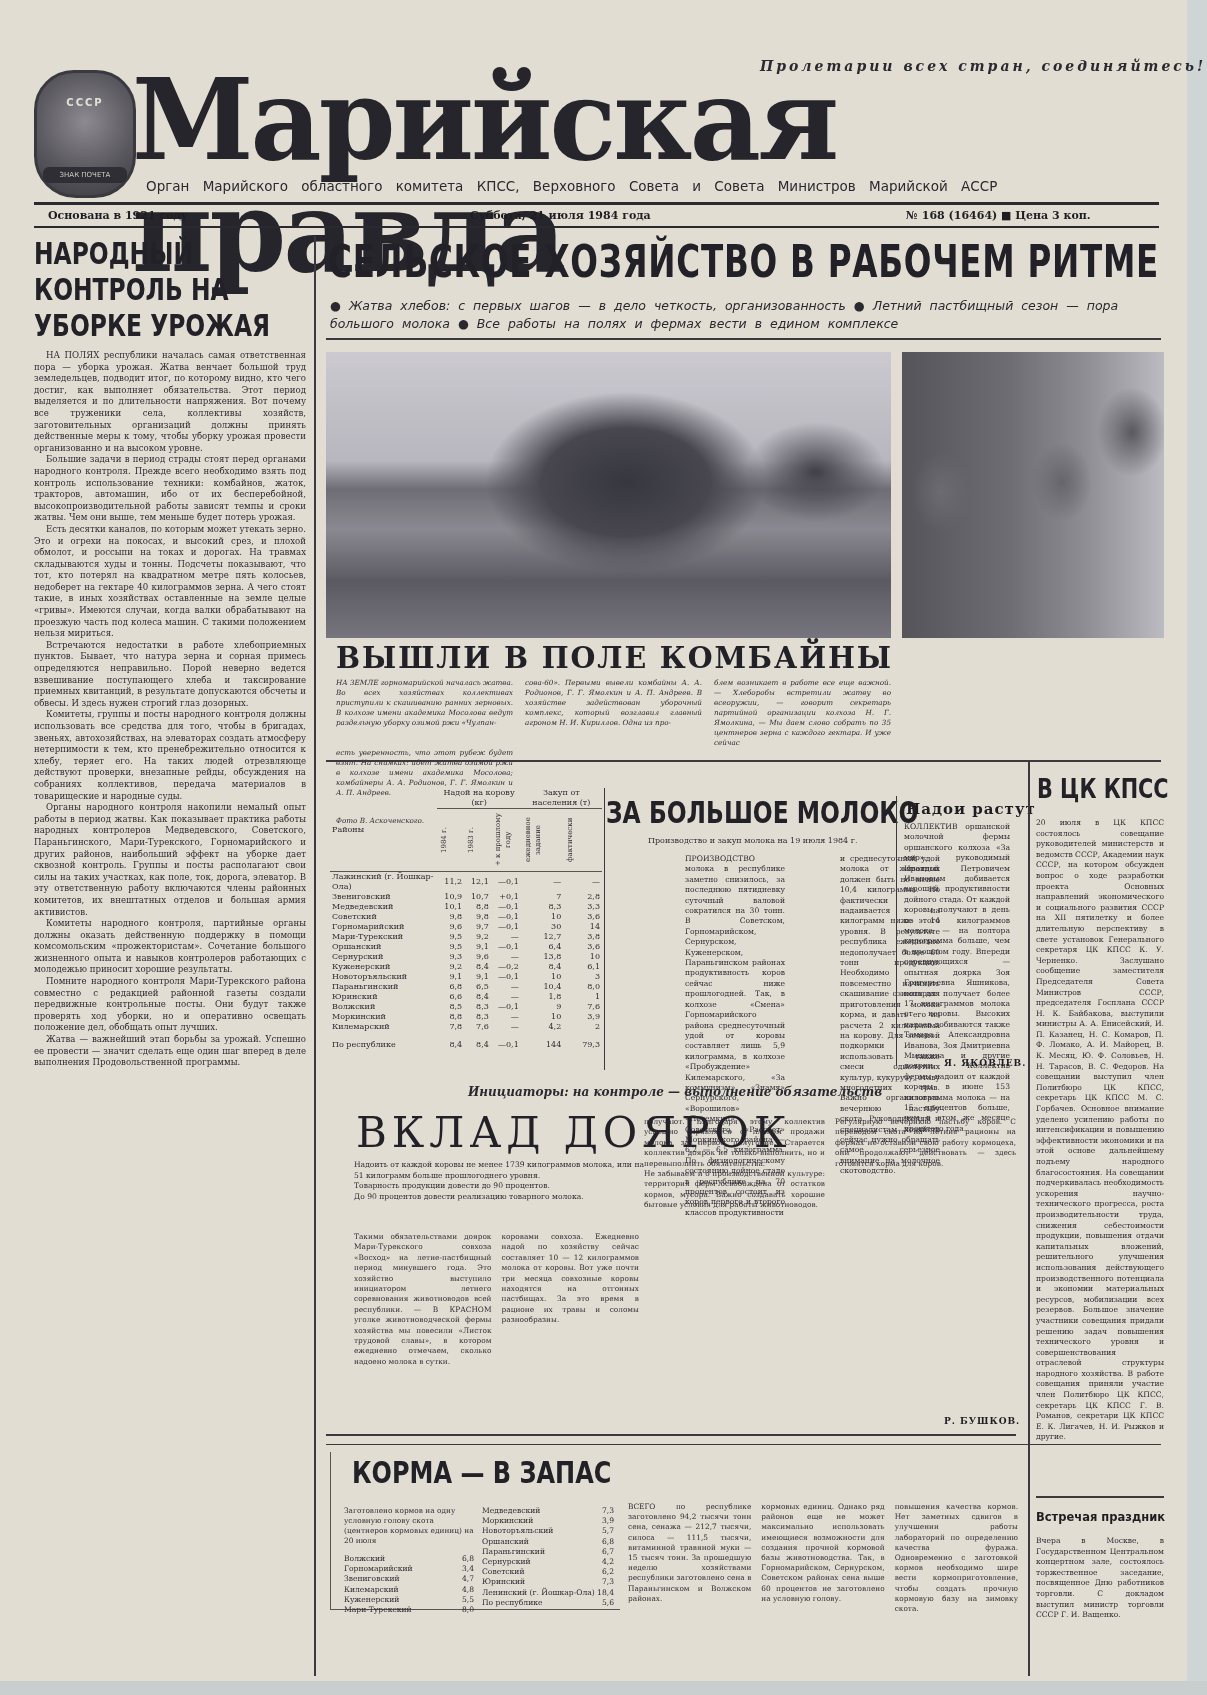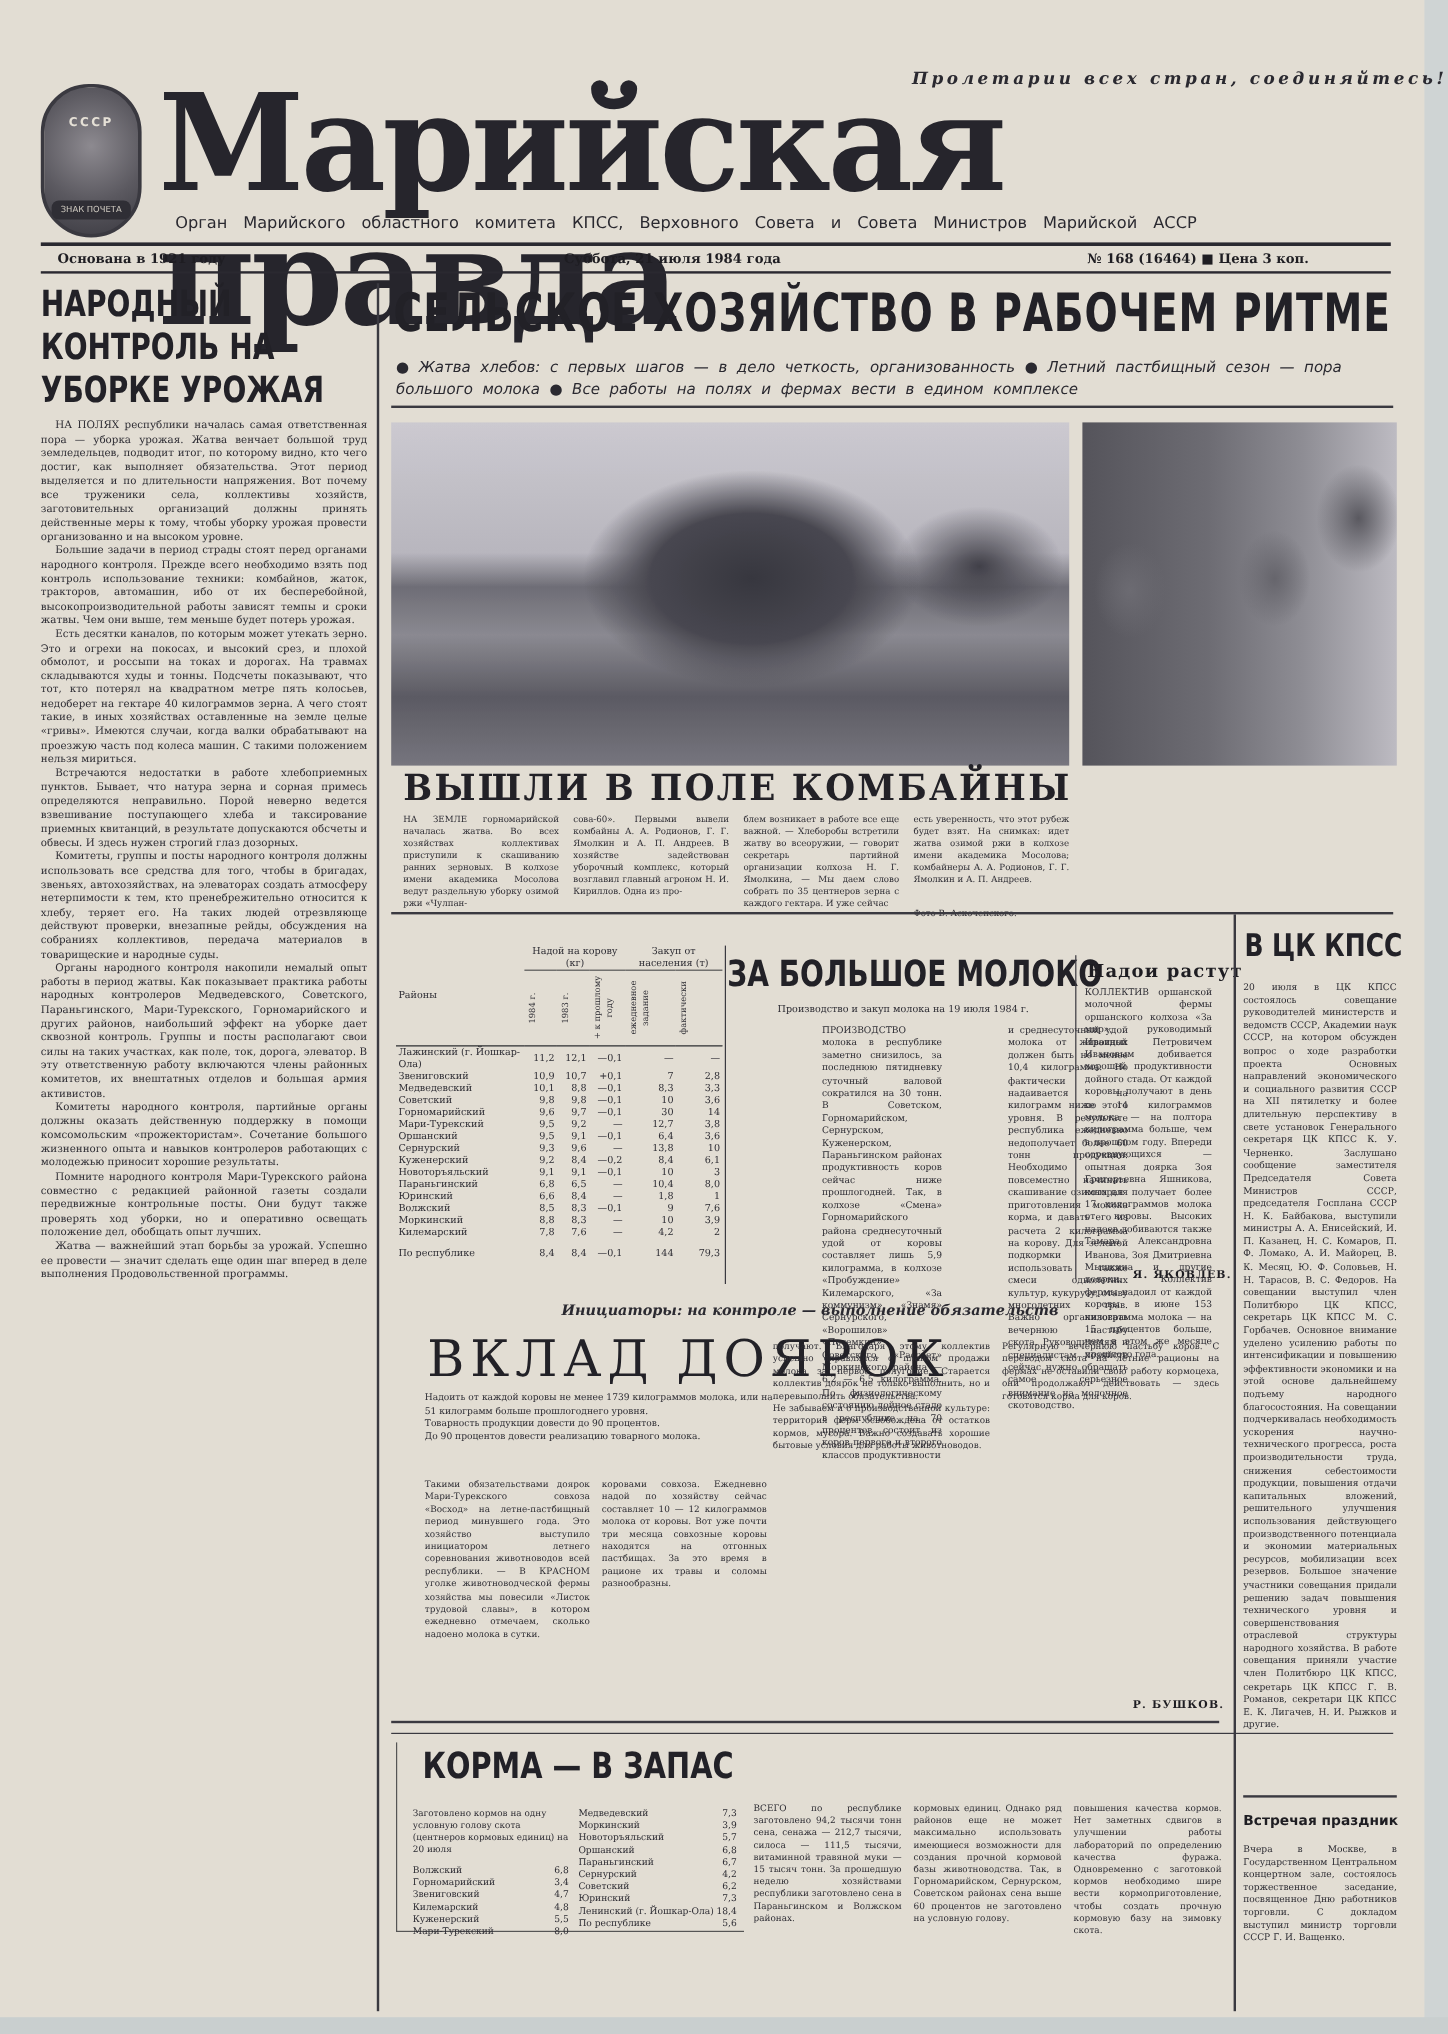--- a/index.html
+++ b/index.html
@@ -4,21 +4,21 @@
 <style>
   * { box-sizing: border-box; margin: 0; padding: 0; }
   body { width: 1207px; height: 1695px; background: #d9d4cc; font-family: "DejaVu Serif", serif; color: #1e1d22; overflow: hidden; }
   .page { position: absolute; left: 0; top: 0; width: 1207px; height: 1695px; background: #e2ddd3; }
   .edge-r { position: absolute; right: 0; top: 0; width: 20px; height: 1695px; background: #cfd4d4; }
   .edge-b { position: absolute; left: 0; bottom: 0; width: 1207px; height: 14px; background: #c9cfcf; }
   .abs { position: absolute; }
 
   
   .slogan { left: 760px; top: 58px; font-style: italic; font-weight: bold; font-size: 14px; letter-spacing: 3px; font-family: "DejaVu Serif", serif; color: #2a2930; }
-  .emblem { left: 34px; top: 70px; width: 84px; height: 128px; border-radius: 40px 40px 42px 42px; border: 3px solid #3a3940; background: radial-gradient(circle at 50% 40%, #8d8a90 0%, #5b5960 55%, #3c3b42 100%); }
+  .emblem { left: 34px; top: 70px; width: 102px; height: 128px; border-radius: 40px 40px 42px 42px; border: 3px solid #3a3940; background: radial-gradient(circle at 50% 40%, #8d8a90 0%, #5b5960 55%, #3c3b42 100%); }
   .emblem .ribbon { position: absolute; bottom: 12px; left: 6px; right: 6px; height: 16px; background: #2f2e35; color: #cfcac0; font-size: 7px; text-align: center; line-height: 16px; font-family: "DejaVu Sans", sans-serif; border-radius: 6px; }
   .emblem .cccp { position: absolute; top: 24px; left: 10px; right: 10px; font-size: 10px; color: #e5e0d6; text-align: center; font-weight: bold; font-family: "DejaVu Sans", sans-serif; letter-spacing: 2px; }
   .title { left: 132px; top: 64px; font-family: "DejaVu Serif", serif; font-weight: 900; font-size: 112px; letter-spacing: -3px; line-height: 1; color: #26252c; transform: scaleX(0.98); transform-origin: left top; }
   .organ { left: 146px; top: 178px; font-family: "DejaVu Sans", sans-serif; font-size: 13.5px; color: #2a2930; word-spacing: 9px; }
   .rule-top1 { left: 34px; top: 202px; width: 1125px; height: 3px; background: #2a2930; }
   .meta-left { left: 48px; top: 209px; font-size: 11px; font-weight: bold; }
   .meta-mid { left: 470px; top: 209px; font-size: 11px; font-weight: bold; }
   .meta-right { left: 906px; top: 209px; font-size: 11px; font-weight: bold; }
   .rule-top2 { left: 34px; top: 226px; width: 1125px; height: 2px; background: #2a2930; }
 
@@ -42,21 +42,21 @@
       radial-gradient(ellipse 70px 50px at 490px 120px, #44434b 0%, rgba(0,0,0,0) 100%),
       linear-gradient(180deg, #c8c6cc 0%, #b5b3bb 38%, #6f6e76 48%, #8a8990 62%, #5d5c64 80%, #77767e 100%);
     filter: contrast(1.05); }
   .photo2 { left: 902px; top: 352px; width: 262px; height: 286px;
     background:
       radial-gradient(ellipse 35px 45px at 230px 80px, #5a5960 0%, rgba(0,0,0,0) 100%),
       radial-gradient(ellipse 30px 40px at 160px 130px, #66656c 0%, rgba(0,0,0,0) 100%),
       radial-gradient(ellipse 30px 40px at 40px 140px, #6c6b72 0%, rgba(0,0,0,0) 100%),
       linear-gradient(90deg, #55545b 0%, #6d6c73 40%, #8e8d94 70%, #bdbbc2 100%); }
   .photo-title { left: 336px; top: 640px; font-family: "DejaVu Serif", serif; font-size: 30px; letter-spacing: 2px; font-weight: bold; color: #222127; transform: scaleX(0.95); transform-origin: left top; }
-  .cols4 { left: 336px; top: 678px; width: 555px; display: grid; grid-template-columns: repeat(4, 1fr); column-gap: 12px; }
+  .cols4 { left: 336px; top: 678px; width: 555px; display: grid; grid-template-columns: repeat(3, 1fr); column-gap: 12px; font-style: italic; }
   .cols4 .bodytext { font-size: 7.2px; line-height: 10px; }
   .rule-mid1 { left: 326px; top: 760px; width: 835px; height: 2px; background: #3a3940; }
 
   
   .section-label { font-family: "DejaVu Serif", serif; font-style: italic; font-weight: bold; font-size: 12px; color: #2a2930; }
   .sl-line { height: 1px; background: #3a3940; }
   .table-box { left: 330px; top: 788px; width: 272px; }
   table.milk { border-collapse: collapse; width: 272px; font-family: "DejaVu Serif", serif; font-size: 8px; color: #2d2c33; }
   table.milk td, table.milk th { padding: 0 2px; line-height: 10px; font-weight: normal; }
   table.milk thead th { border-bottom: 1px solid #555; }

